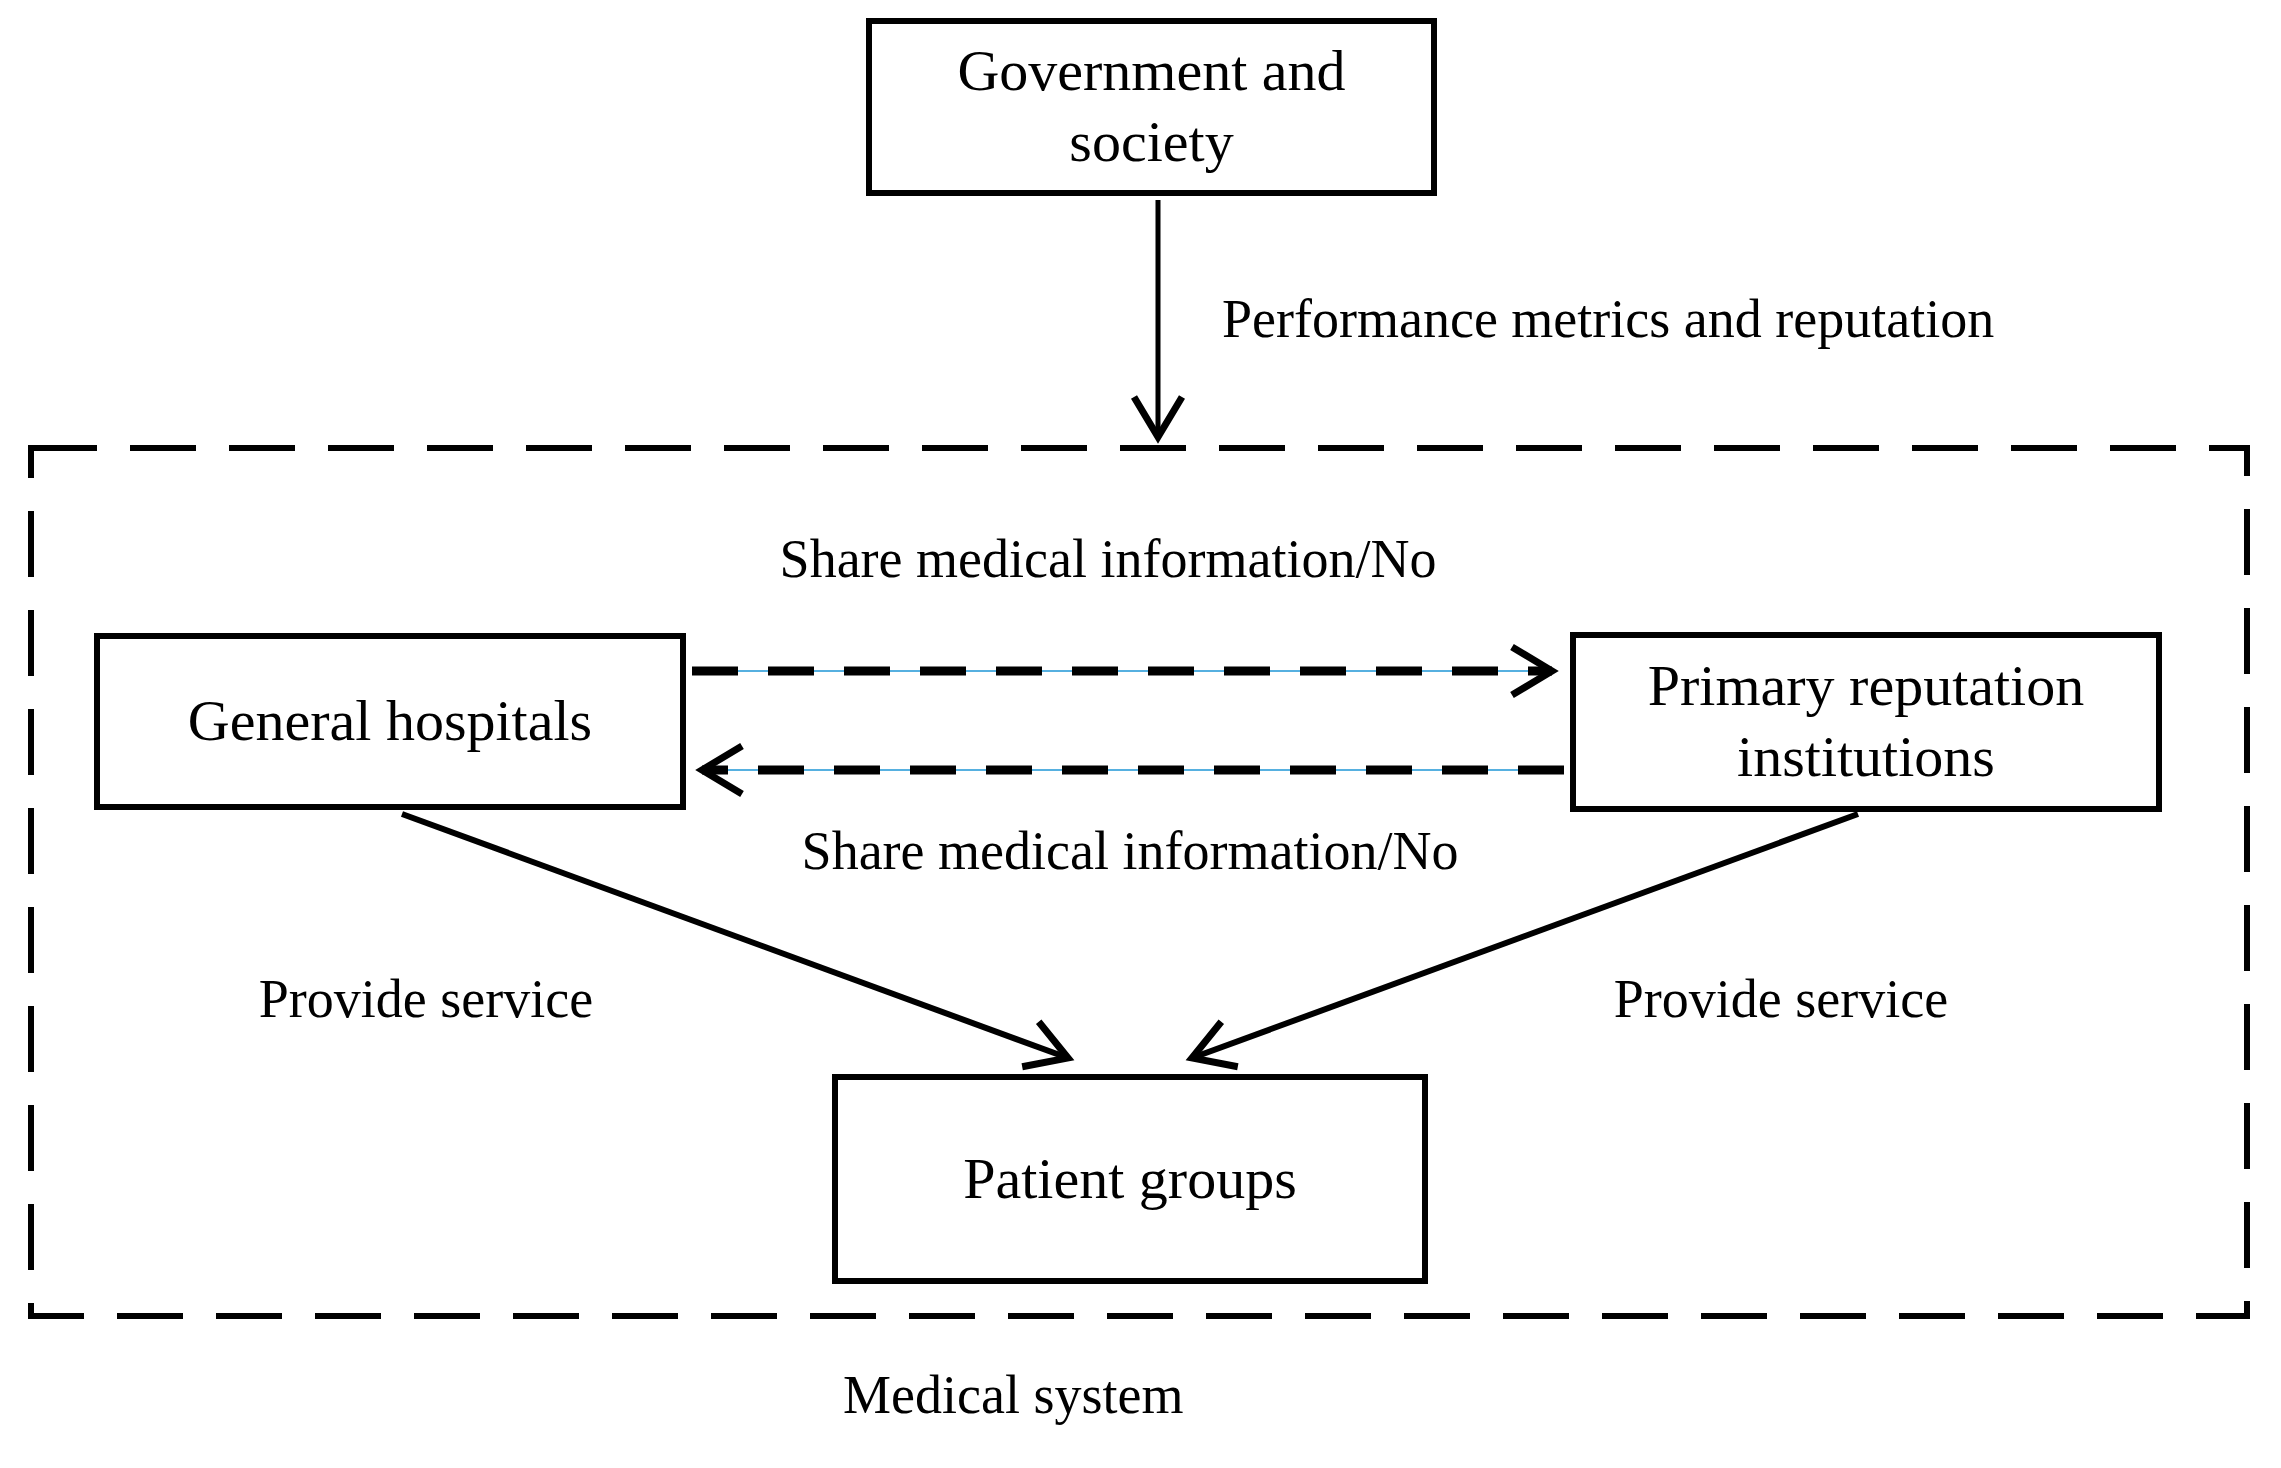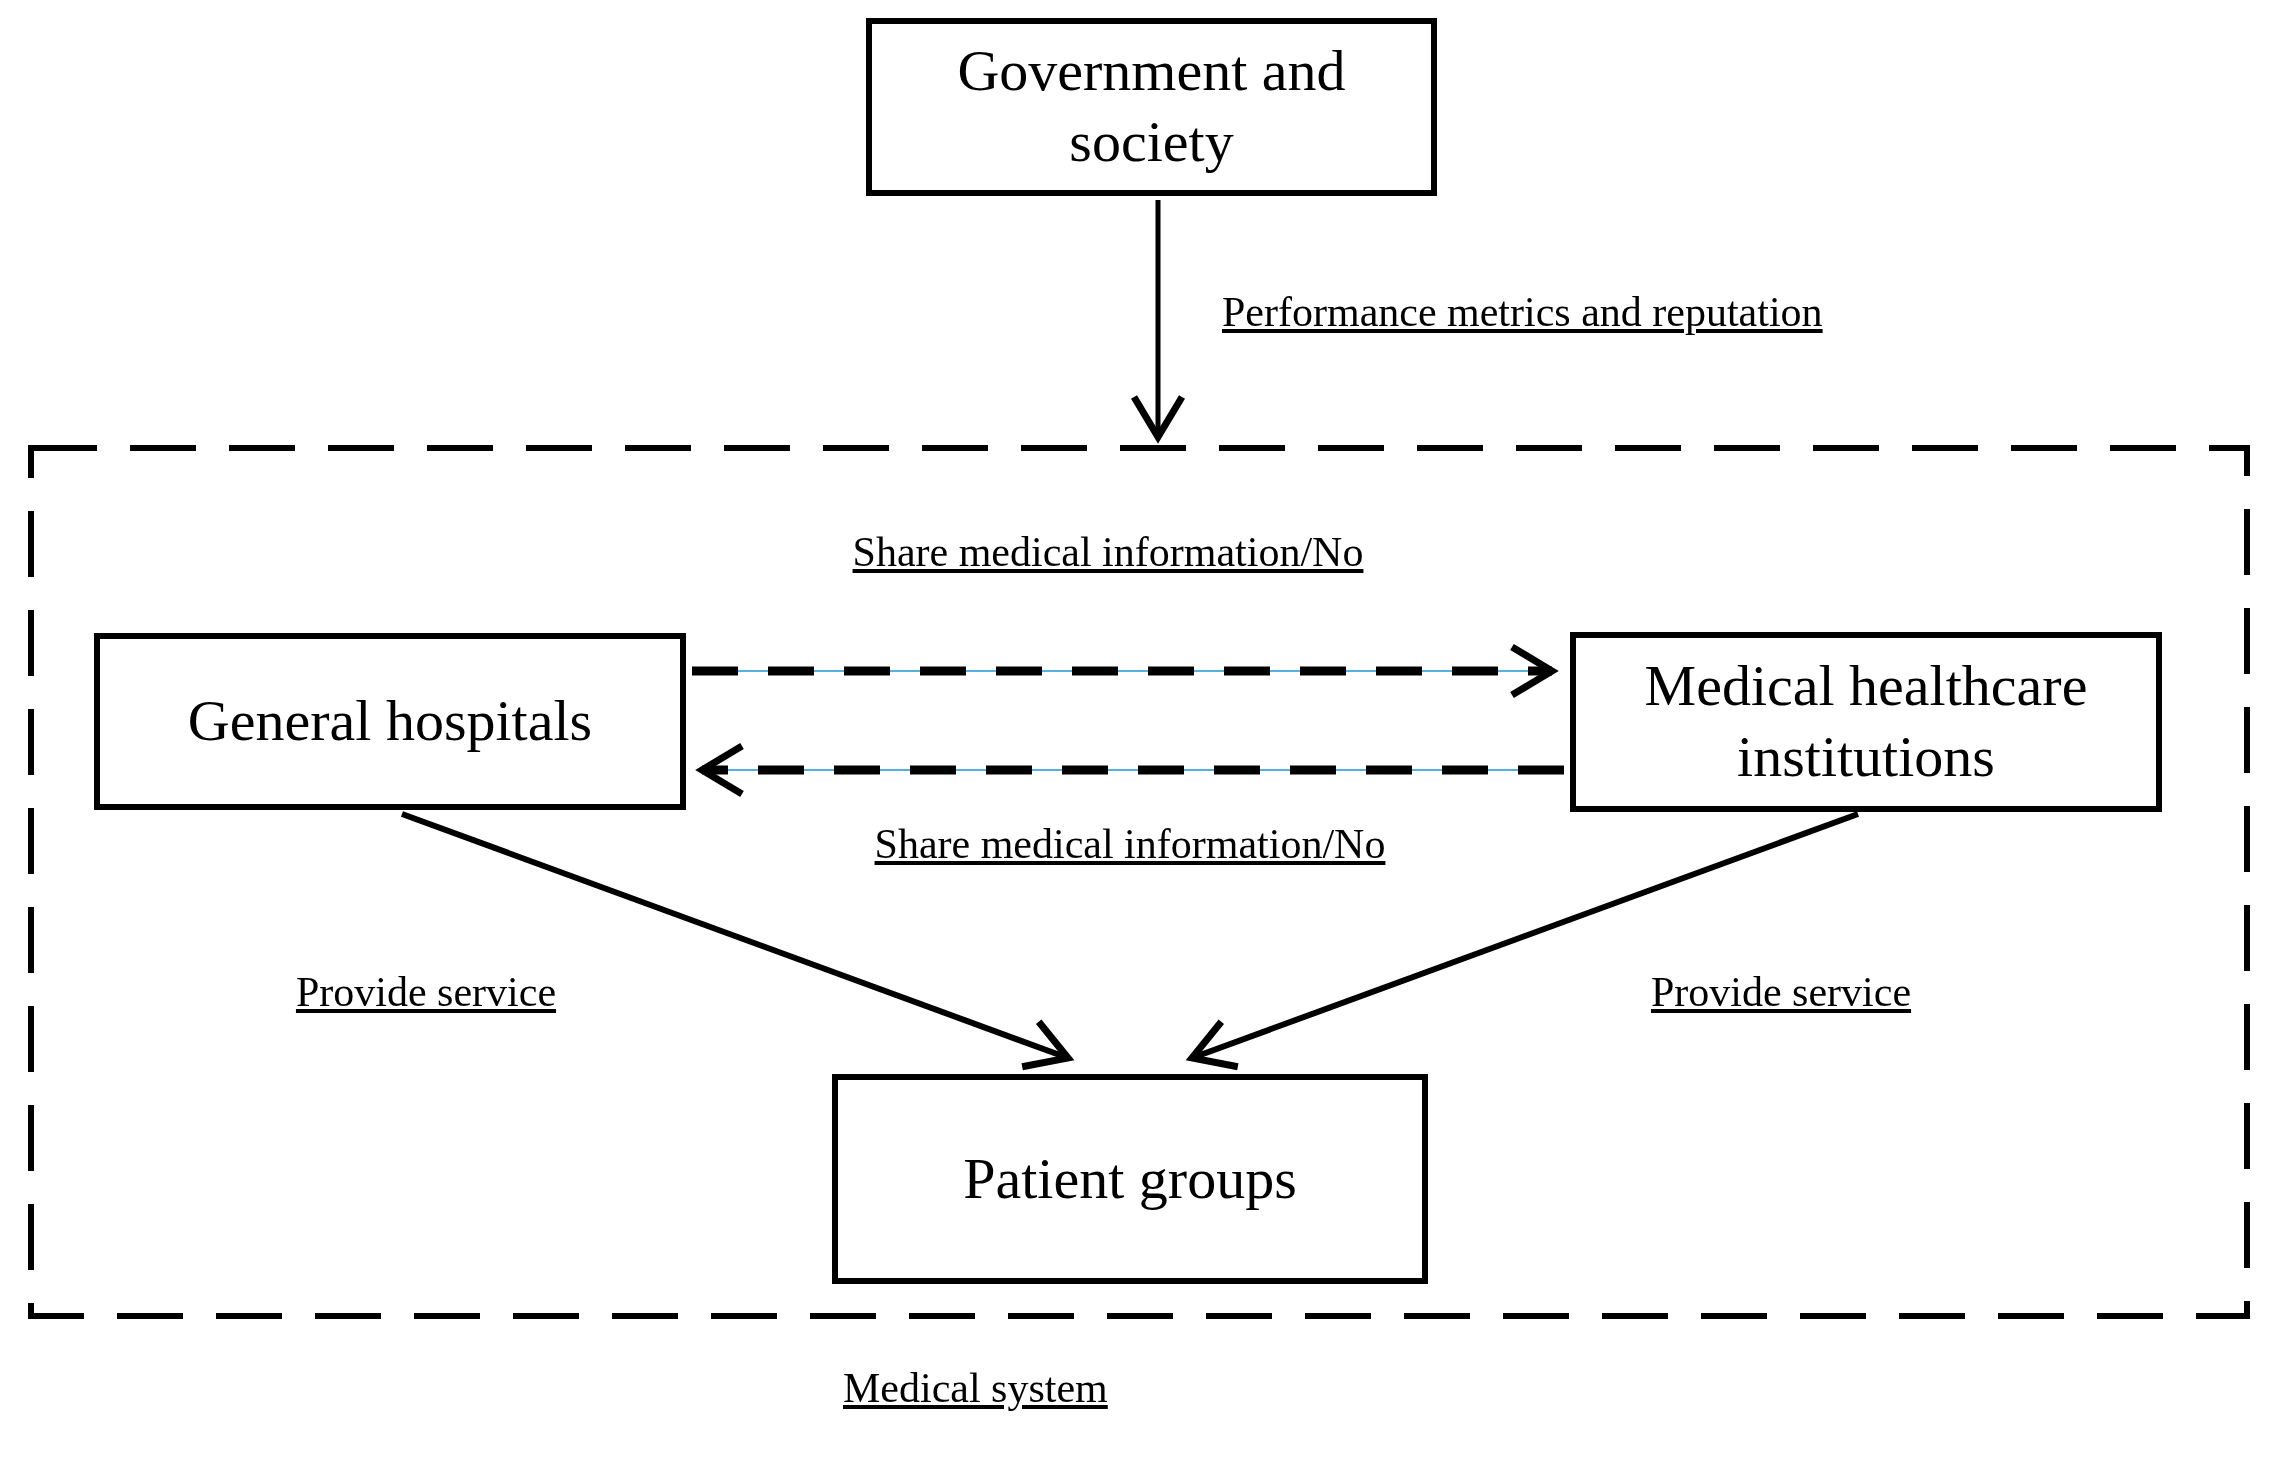--- a/index.html
+++ b/index.html
@@ -50,24 +50,23 @@
     width: 592px; height: 180px;
     padding: 0 30px;
   }
   .box-patient {
     left: 832px; top: 1074px;
     width: 596px; height: 210px;
     padding: 0 10px;
   }
   .edge-label {
     position: absolute;
-    font-size: 42px;
+    font-size: 54px;
     line-height: 1.15;
     white-space: nowrap;
-    text-decoration: underline;
   }
   .lbl-performance { left: 1222px; top: 288px; }
   .lbl-share-top    { left: 658px;  top: 528px; width: 900px; text-align: center; }
   .lbl-share-bottom { left: 680px;  top: 820px; width: 900px; text-align: center; }
   .lbl-provide-left  { left: 176px;  top: 968px; width: 500px; text-align: center; }
   .lbl-provide-right { left: 1531px; top: 968px; width: 500px; text-align: center; }
   .lbl-medical-system { left: 843px; top: 1364px; width: 600px; text-align: left; }
 </style>
 </head>
 <body>
@@ -98,21 +97,21 @@
 
   <div class="node-box box-government">
     <span>Government and society</span>
   </div>
 
   <div class="node-box box-general">
     <span>General hospitals</span>
   </div>
 
   <div class="node-box box-primary">
-    <span>Medical healthcare institutions</span>
+    <span>Primary reputation institutions</span>
   </div>
 
   <div class="node-box box-patient">
     <span>Patient groups</span>
   </div>
 
   <div class="edge-label lbl-performance">Performance metrics and reputation</div>
 
   <div class="edge-label lbl-share-top">Share medical information/No</div>
 

